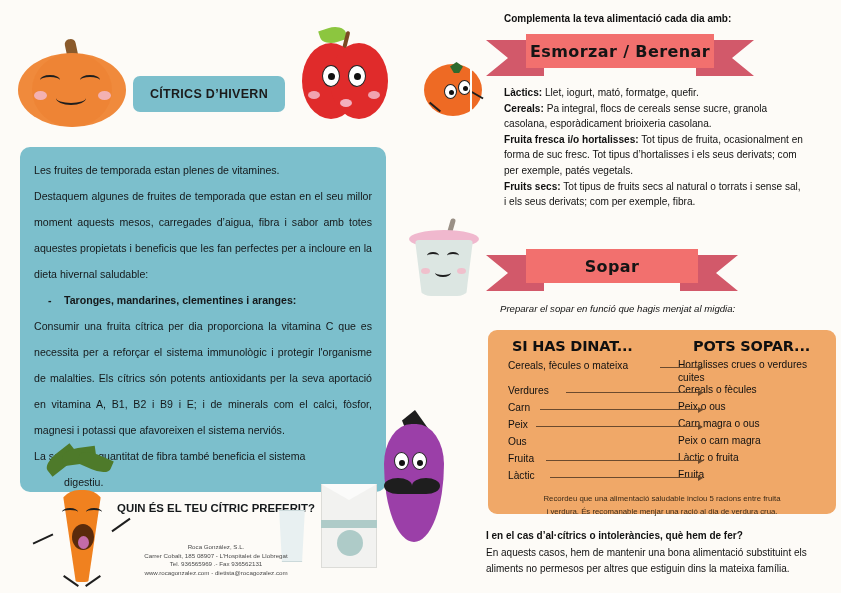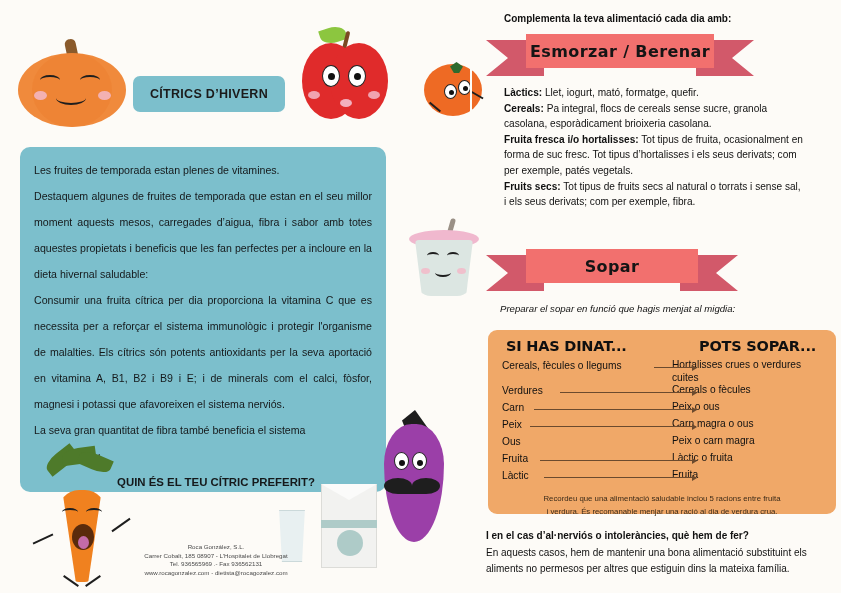--- a/index.html
+++ b/index.html
@@ -90,21 +90,21 @@
   .sopar-note {
     position: absolute; left: 22px; top: 303px;
     font-size: 9.6px; color: #111; font-style: italic;
   }
 
   
   .orange-card {
     position: absolute; left: 10px; top: 330px;
     width: 348px; height: 184px;
     background: #F0A868; border-radius: 9px;
-    padding: 8px 14px;
+    padding: 8px 20px;
   }
   .oc-heads { display: flex; justify-content: space-between; padding: 0 6px 0 4px; }
   .oc-heads span {
     font-size: 14.5px; font-weight: bold; color: #101010;
     font-family: "DejaVu Sans", sans-serif; letter-spacing: -.2px;
   }
   .oc-rows { position: relative; margin-top: 5px; }
   .oc-row { position: relative; display: flex; height: 17px; }
   .oc-row.tall { height: 25px; align-items: flex-start; }
   .oc-left {
@@ -306,20 +306,23 @@
       <div class="face-eye" style="left:34px; top:20px; width:13px; height:15px;"></div>
       <div class="pupil" style="left:25px; top:30px; width:5px; height:5px;"></div>
       <div class="pupil" style="left:39px; top:26px; width:5px; height:5px;"></div>
       <div class="limb" style="left:4px; top:46px; width:14px; height:2px; transform:rotate(40deg);"></div>
       <div class="limb" style="left:46px; top:34px; width:14px; height:2px; transform:rotate(30deg);"></div>
     </div>
 
     <div class="blue-panel">
       <p class="nojust">Les fruites de temporada estan plenes de vitamines.</p>
       <p>Destaquem algunes de fruites de temporada que estan en el seu millor moment aquests mesos, carregades d’aigua, fibra i sabor amb totes aquestes propietats i beneficis que les fan perfectes per a incloure en la dieta hivernal saludable:</p>
+      <div class="bullet-line">
+        <span class="dash">-</span><span>Taronges, mandarines, clementines i aranges:</span>
+      </div>
       <p>Consumir una fruita cítrica per dia proporciona la vitamina C que es necessita per a reforçar el sistema immunològic i protegir l'organisme de malalties. Els cítrics són potents antioxidants per la seva aportació en vitamina A, B1, B2 i B9 i E; i de minerals com el calci, fòsfor, magnesi i potassi que afavoreixen el sistema nerviós.</p>
       <p class="nojust">La seva gran quantitat de fibra també beneficia el sistema</p>
       <p class="nojust indent-line">digestiu.</p>
       <div class="cta">QUIN ÉS EL TEU CÍTRIC PREFERIT?</div>
     </div>
 
     <div class="ill" id="carrot">
       <div class="gl" style="left:16px; top:0px; width:34px; height:16px; transform:rotate(-38deg);"></div>
       <div class="gl" style="left:34px; top:-4px; width:34px; height:16px; transform:rotate(-8deg);"></div>
       <div class="gl" style="left:50px; top:2px; width:34px; height:16px; transform:rotate(24deg);"></div>
@@ -393,21 +396,21 @@
 
     <div class="orange-card">
       <div class="oc-heads">
         <span>SI HAS DINAT...</span>
         <span>POTS SOPAR...</span>
       </div>
       <div class="oc-rows">
 
         <div class="oc-row tall">
           <div class="oc-left">
-            <span>Cereals, fècules o llegums</span>
+            <span>Cereals, fècules o mateixa</span>
             <div class="oc-arrow" style="left:152px; width:42px;"></div>
           </div>
           <div class="oc-right">Hortalisses crues o verdures cuites</div>
         </div>
 
         <div class="oc-row">
           <div class="oc-left">
             <span>Verdures</span>
             <div class="oc-arrow" style="left:58px; width:136px;"></div>
           </div>
@@ -453,21 +456,21 @@
           <div class="oc-right">Fruita</div>
         </div>
 
       </div>
       <div class="oc-note">
         <div>Recordeu que una alimentació saludable inclou 5 racions entre fruita</div>
         <div>i verdura. És recomanable menjar una ració al dia de verdura crua.</div>
       </div>
     </div>
 
-    <div class="allerg-title">I en el cas d’al·nerviós o intoleràncies, què hem de fer?</div>
+    <div class="allerg-title">I en el cas d’al·cítrics o intoleràncies, què hem de fer?</div>
     <div class="allerg-body">En aquests casos, hem de mantenir una bona alimentació substituint els aliments no permesos per altres que estiguin dins la mateixa família.</div>
   </div>
 
   <div class="ill" id="eggplant">
     <div class="cap"></div>
     <div class="body"></div>
     <div class="face-eye" style="left:14px; top:54px; width:15px; height:18px;"></div>
     <div class="face-eye" style="left:32px; top:54px; width:15px; height:18px;"></div>
     <div class="pupil" style="left:19px; top:62px; width:6px; height:6px;"></div>
     <div class="pupil" style="left:37px; top:62px; width:6px; height:6px;"></div>

